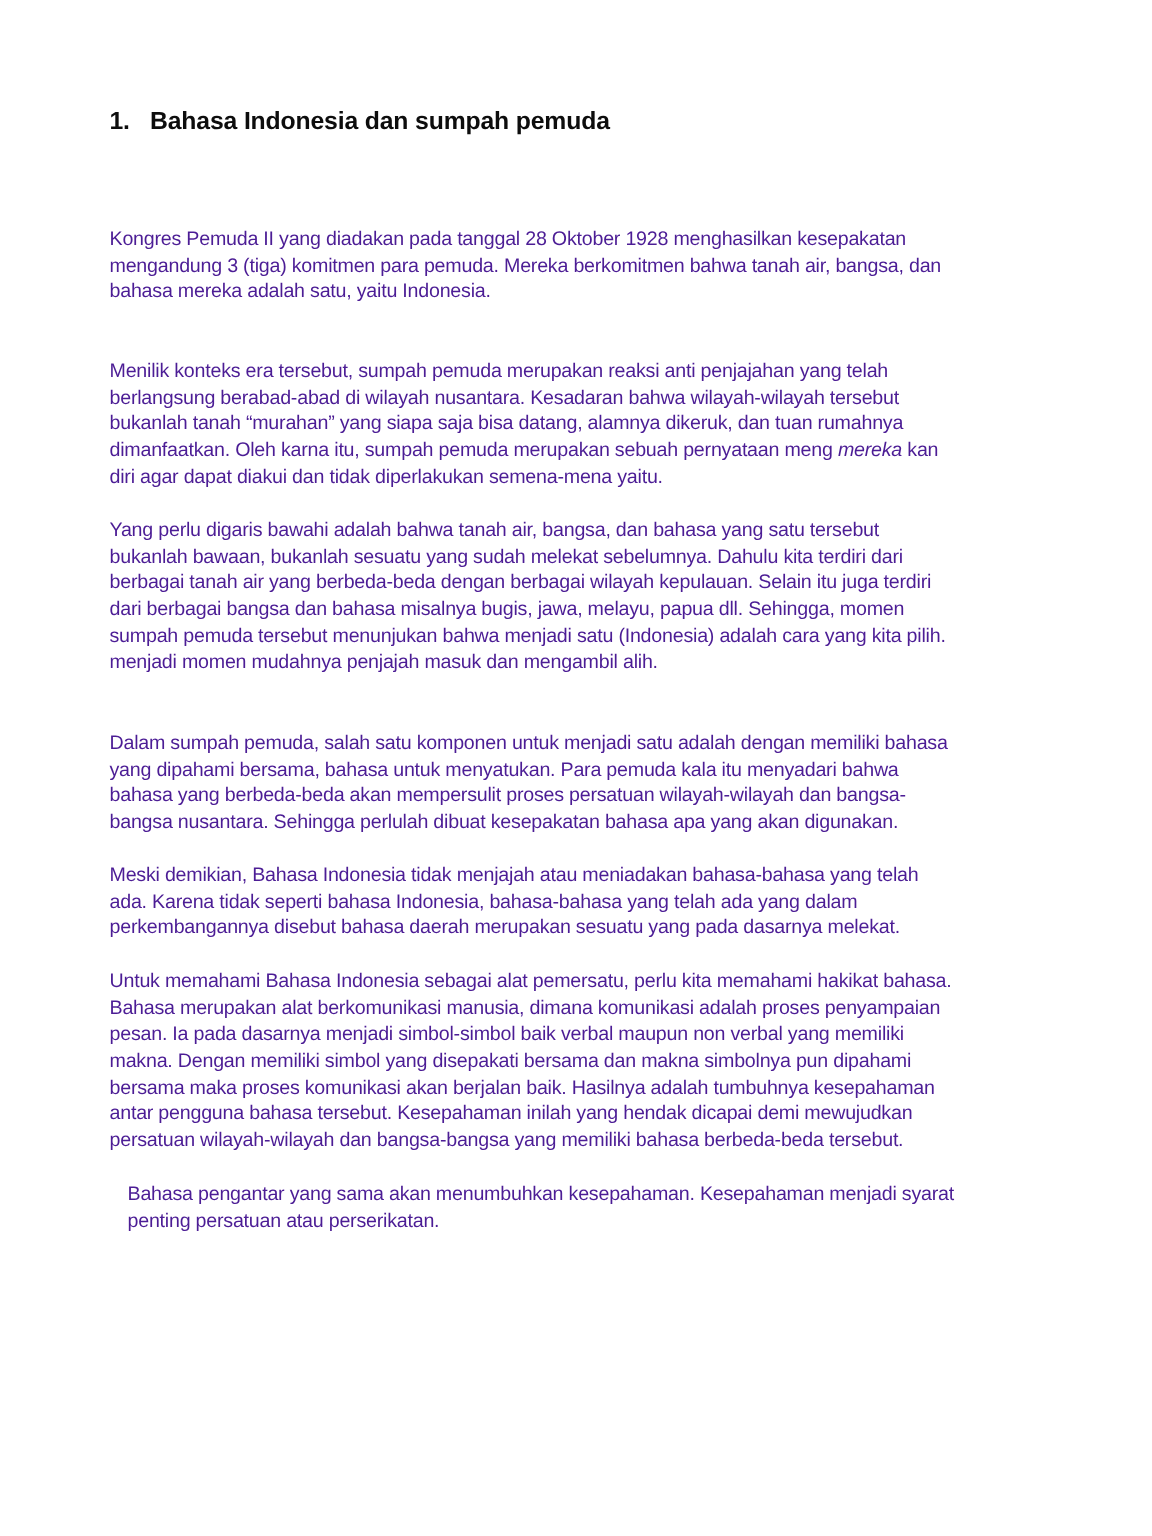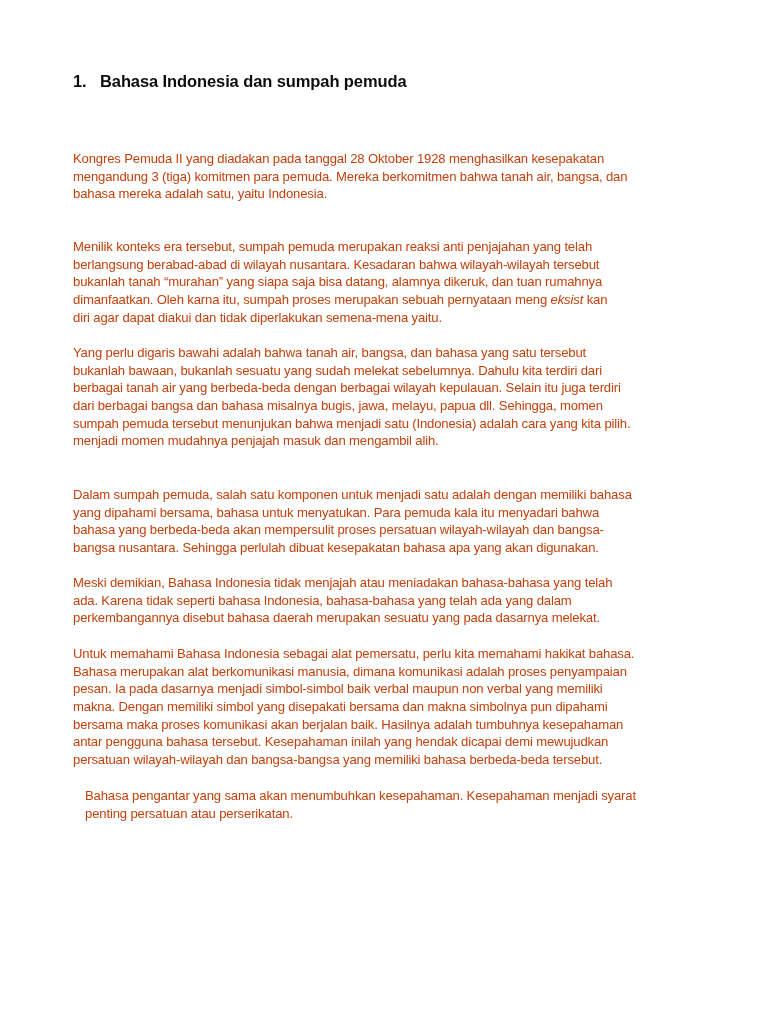--- a/index.html
+++ b/index.html
@@ -12,21 +12,21 @@
   .heading {
     position: absolute; left: 73px; top: 72px;
     font-size: 16.5px; font-weight: bold; letter-spacing: -0.1px;
     white-space: nowrap; color: #0d0d0d;
   }
   .heading .num { display: inline-block; width: 27px; }
   .para { position: absolute; left: 73px; width: 640px; }
   .line {
     display: block; height: 17.7px; line-height: 17.7px;
     font-size: 13.1px; white-space: nowrap; letter-spacing: -0.15px;
-    color: #c2410c;
+    color: #4c1d95;
   }
   .line i { font-style: italic; }
 </style>
 </head>
 <body>
 
 <div class="page">
   <div class="heading">
     <span class="num">1.</span><span>Bahasa Indonesia dan sumpah pemuda</span>
   </div>
@@ -34,21 +34,21 @@
   <div class="para" style="top:150px;">
     <span class="line">Kongres Pemuda II yang diadakan pada tanggal 28 Oktober  1928 menghasilkan kesepakatan</span>
     <span class="line">mengandung 3 (tiga) komitmen para pemuda. Mereka berkomitmen bahwa tanah air, bangsa, dan</span>
     <span class="line">bahasa mereka adalah satu, yaitu Indonesia.</span>
   </div>
 
   <div class="para" style="top:238px;">
     <span class="line">Menilik konteks era tersebut, sumpah pemuda merupakan reaksi anti penjajahan yang telah</span>
     <span class="line">berlangsung berabad-abad di wilayah nusantara. Kesadaran bahwa wilayah-wilayah tersebut</span>
     <span class="line">bukanlah tanah “murahan” yang siapa saja bisa datang, alamnya dikeruk, dan tuan rumahnya</span>
-    <span class="line"><span>dimanfaatkan. Oleh karna itu, sumpah proses merupakan sebuah pernyataan meng </span><i>eksist</i><span> kan</span></span>
+    <span class="line"><span>dimanfaatkan. Oleh karna itu, sumpah pemuda merupakan sebuah pernyataan meng </span><i>mereka</i><span> kan</span></span>
     <span class="line">diri agar dapat diakui dan tidak diperlakukan semena-mena yaitu.</span>
   </div>
 
   <div class="para" style="top:344px;">
     <span class="line">Yang perlu digaris bawahi adalah bahwa tanah air, bangsa, dan bahasa yang satu tersebut</span>
     <span class="line">bukanlah bawaan, bukanlah sesuatu yang sudah melekat sebelumnya. Dahulu kita terdiri dari</span>
     <span class="line">berbagai tanah air yang berbeda-beda dengan berbagai wilayah kepulauan. Selain itu juga terdiri</span>
     <span class="line">dari berbagai bangsa dan bahasa  misalnya  bugis, jawa, melayu, papua dll. Sehingga, momen</span>
     <span class="line">sumpah pemuda tersebut menunjukan bahwa menjadi satu (Indonesia) adalah cara yang kita pilih.</span>
     <span class="line">menjadi momen mudahnya penjajah masuk dan mengambil alih.</span>

